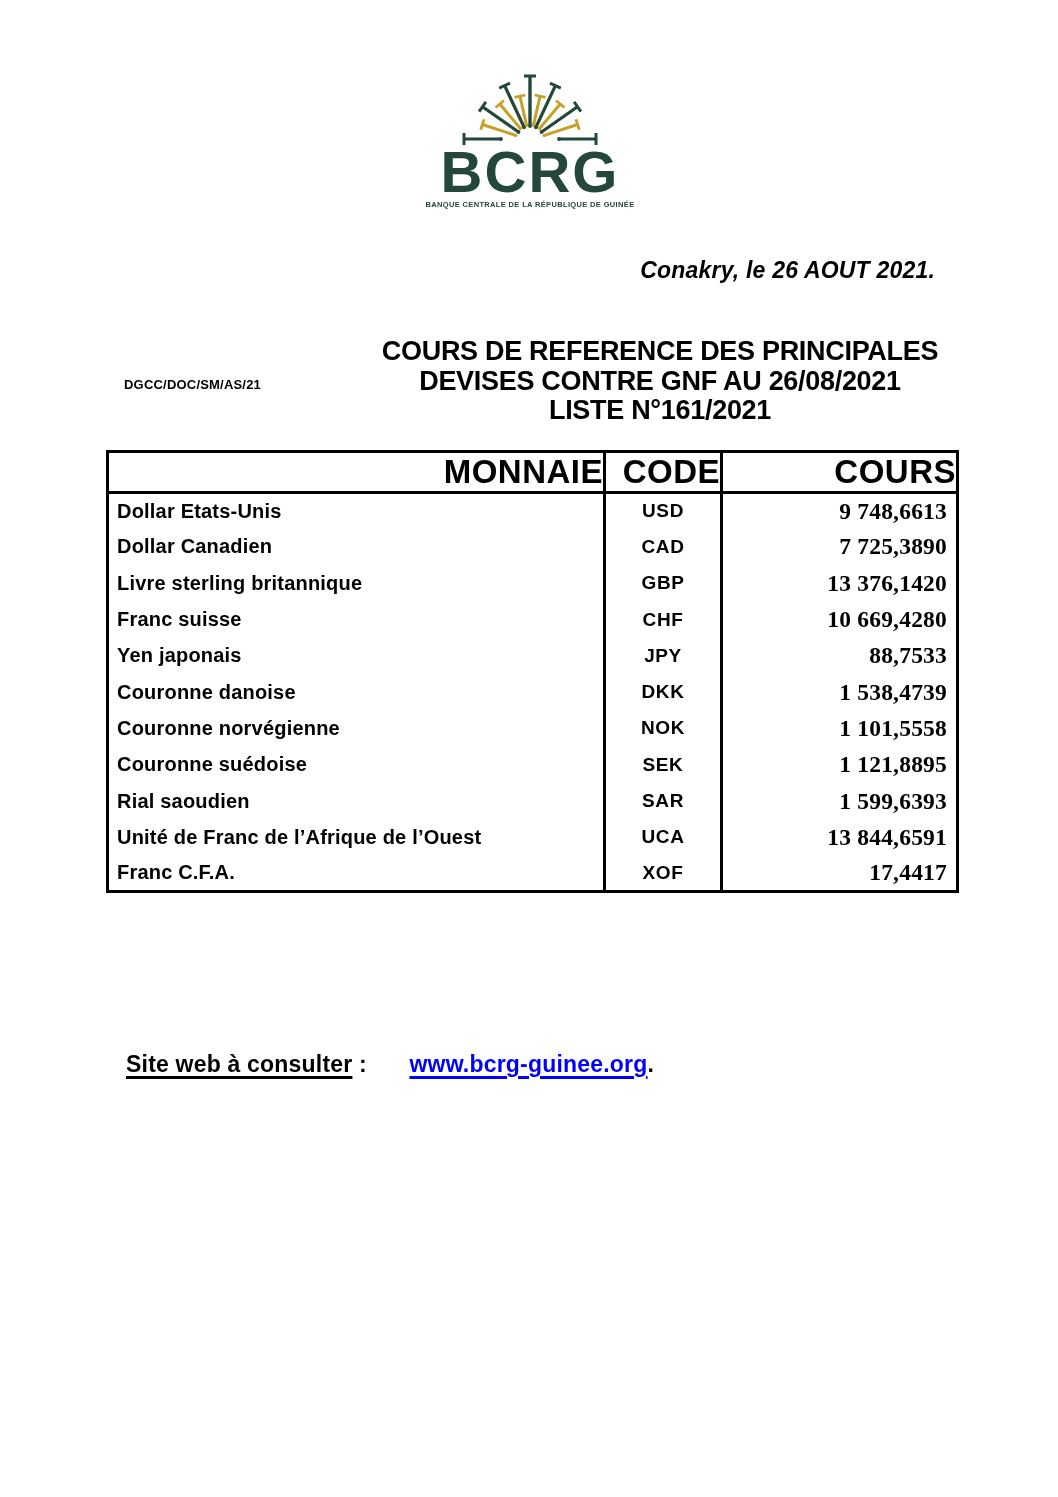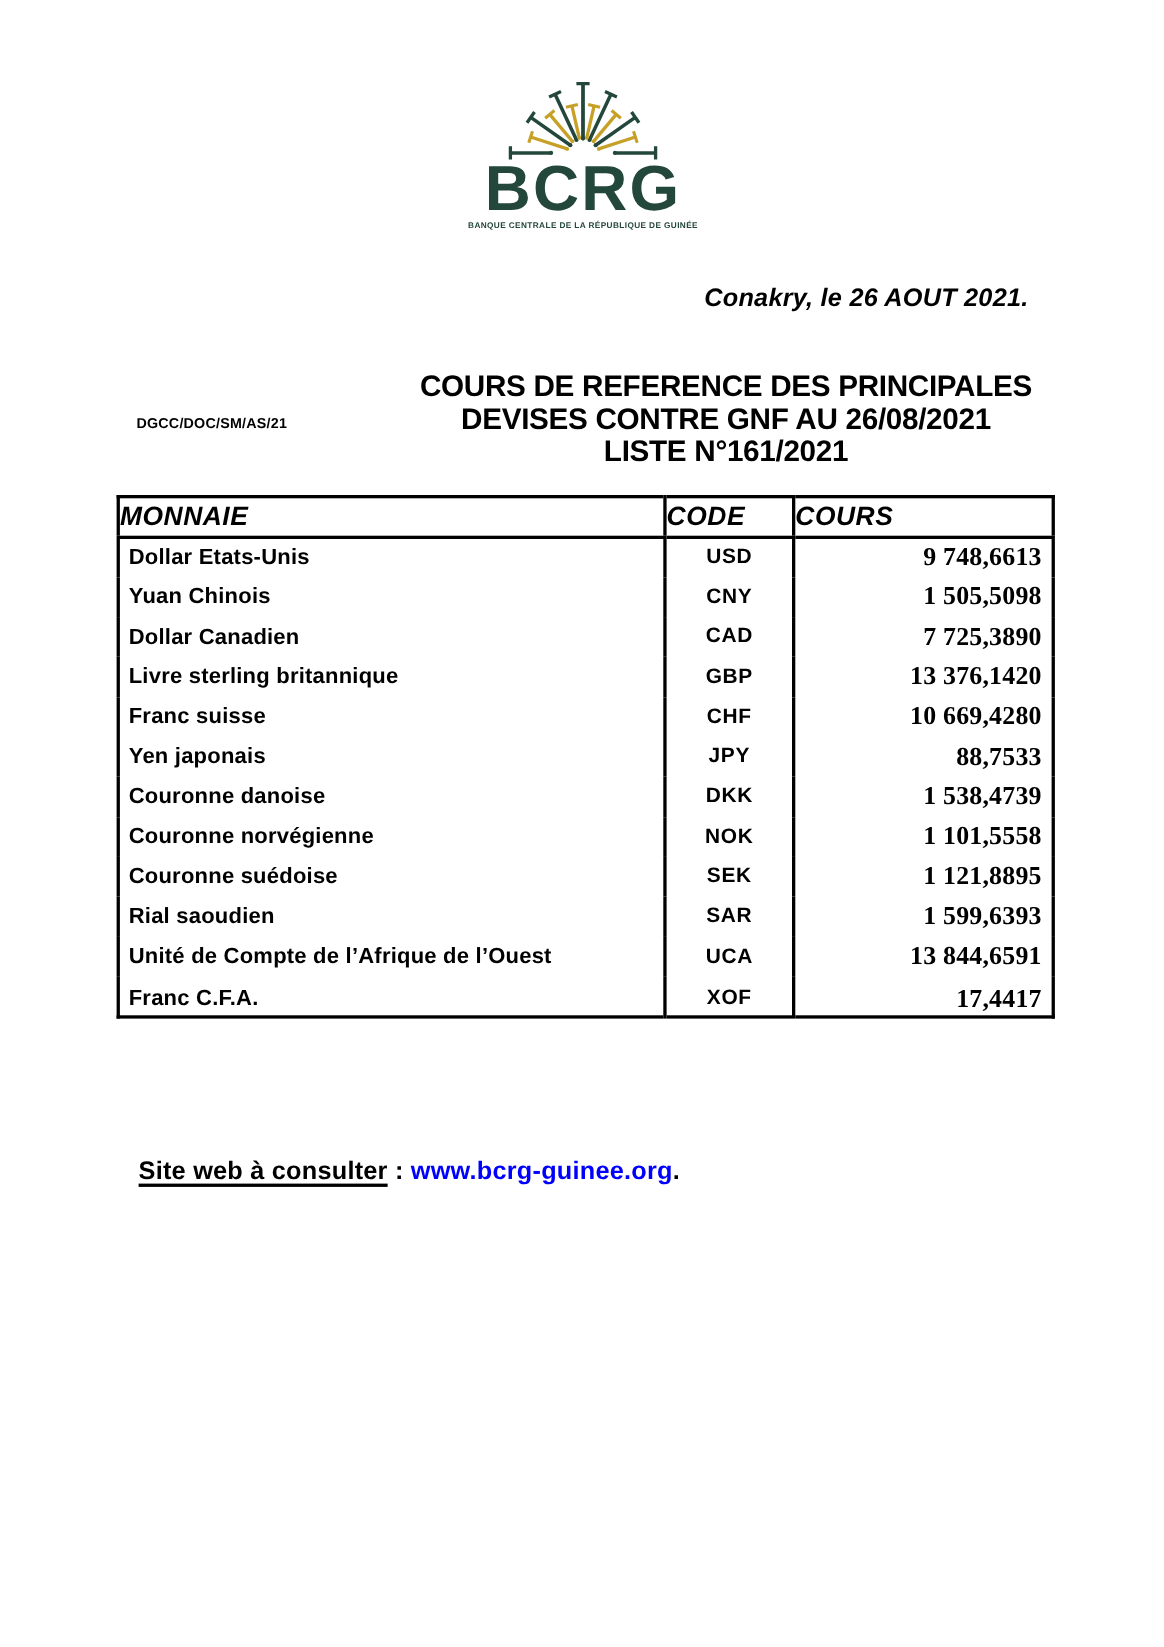--- a/index.html
+++ b/index.html
@@ -59,22 +59,22 @@
   .rates{
     position:absolute;left:106px;top:450px;
     width:850px;
     border-collapse:collapse;
     table-layout:fixed;
     border:3px solid #000;
   }
   .rates th{
     border-bottom:3px solid #000;
     height:37px;
-    font-size:24px;font-weight:700;letter-spacing:0.5px;
-    text-align:left;vertical-align:middle;font-style:italic;
+    font-size:33px;font-weight:700;letter-spacing:0.5px;
+    text-align:right;vertical-align:middle;
   }
   .rates td{
     height:36.3px;vertical-align:middle;
     font-weight:700;
   }
   .col-code,.col-cours{border-left:3px solid #000;}
   td.monnaie-cell{
     padding-left:8px;
     font-size:20px;letter-spacing:0.2px;
   }
@@ -93,23 +93,25 @@
     position:absolute;left:126px;top:1051px;
     font-size:23px;font-weight:700;letter-spacing:0.2px;
   }
   .site-label{
     text-decoration:underline;
     text-decoration-thickness:2.5px;
     text-underline-offset:4px;
   }
   .site-link{
     color:var(--link);
+    text-decoration:underline;
     text-decoration-thickness:2.5px;
     text-underline-offset:4px;
     cursor:pointer;
+    margin-left:36px;
   }
 </style>
 </head>
 <body>
 
 <div class="logo">
   <svg class="logo-rays" width="142" height="78" viewBox="0 0 142 78" xmlns="http://www.w3.org/2000/svg">
 
     <line class="ray-green" x1="71" y1="58" x2="71" y2="8" stroke-width="3.4"></line>
     <line class="ray-green" x1="65" y1="8" x2="77" y2="8" stroke-width="3"></line>
@@ -184,25 +186,20 @@
       <th class="col-cours">COURS</th>
     </tr>
   </thead>
   <tbody>
     <tr>
       <td class="monnaie-cell">Dollar Etats-Unis</td>
       <td class="code-cell col-code">USD</td>
       <td class="cours-cell col-cours">9 748,6613</td>
     </tr>
     <tr>
-      <td class="monnaie-cell">Yuan Chinois</td>
-      <td class="code-cell col-code">CNY</td>
-      <td class="cours-cell col-cours">1 505,5098</td>
-    </tr>
-    <tr>
       <td class="monnaie-cell">Dollar Canadien</td>
       <td class="code-cell col-code">CAD</td>
       <td class="cours-cell col-cours">7 725,3890</td>
     </tr>
     <tr>
       <td class="monnaie-cell">Livre sterling britannique</td>
       <td class="code-cell col-code">GBP</td>
       <td class="cours-cell col-cours">13 376,1420</td>
     </tr>
     <tr>
@@ -229,21 +226,21 @@
       <td class="monnaie-cell">Couronne suédoise</td>
       <td class="code-cell col-code">SEK</td>
       <td class="cours-cell col-cours">1 121,8895</td>
     </tr>
     <tr>
       <td class="monnaie-cell">Rial saoudien</td>
       <td class="code-cell col-code">SAR</td>
       <td class="cours-cell col-cours">1 599,6393</td>
     </tr>
     <tr>
-      <td class="monnaie-cell">Unité de Compte de l’Afrique de l’Ouest</td>
+      <td class="monnaie-cell">Unité de Franc de l’Afrique de l’Ouest</td>
       <td class="code-cell col-code">UCA</td>
       <td class="cours-cell col-cours">13 844,6591</td>
     </tr>
     <tr>
       <td class="monnaie-cell">Franc C.F.A.</td>
       <td class="code-cell col-code">XOF</td>
       <td class="cours-cell col-cours">17,4417</td>
     </tr>
   </tbody>
 </table>

